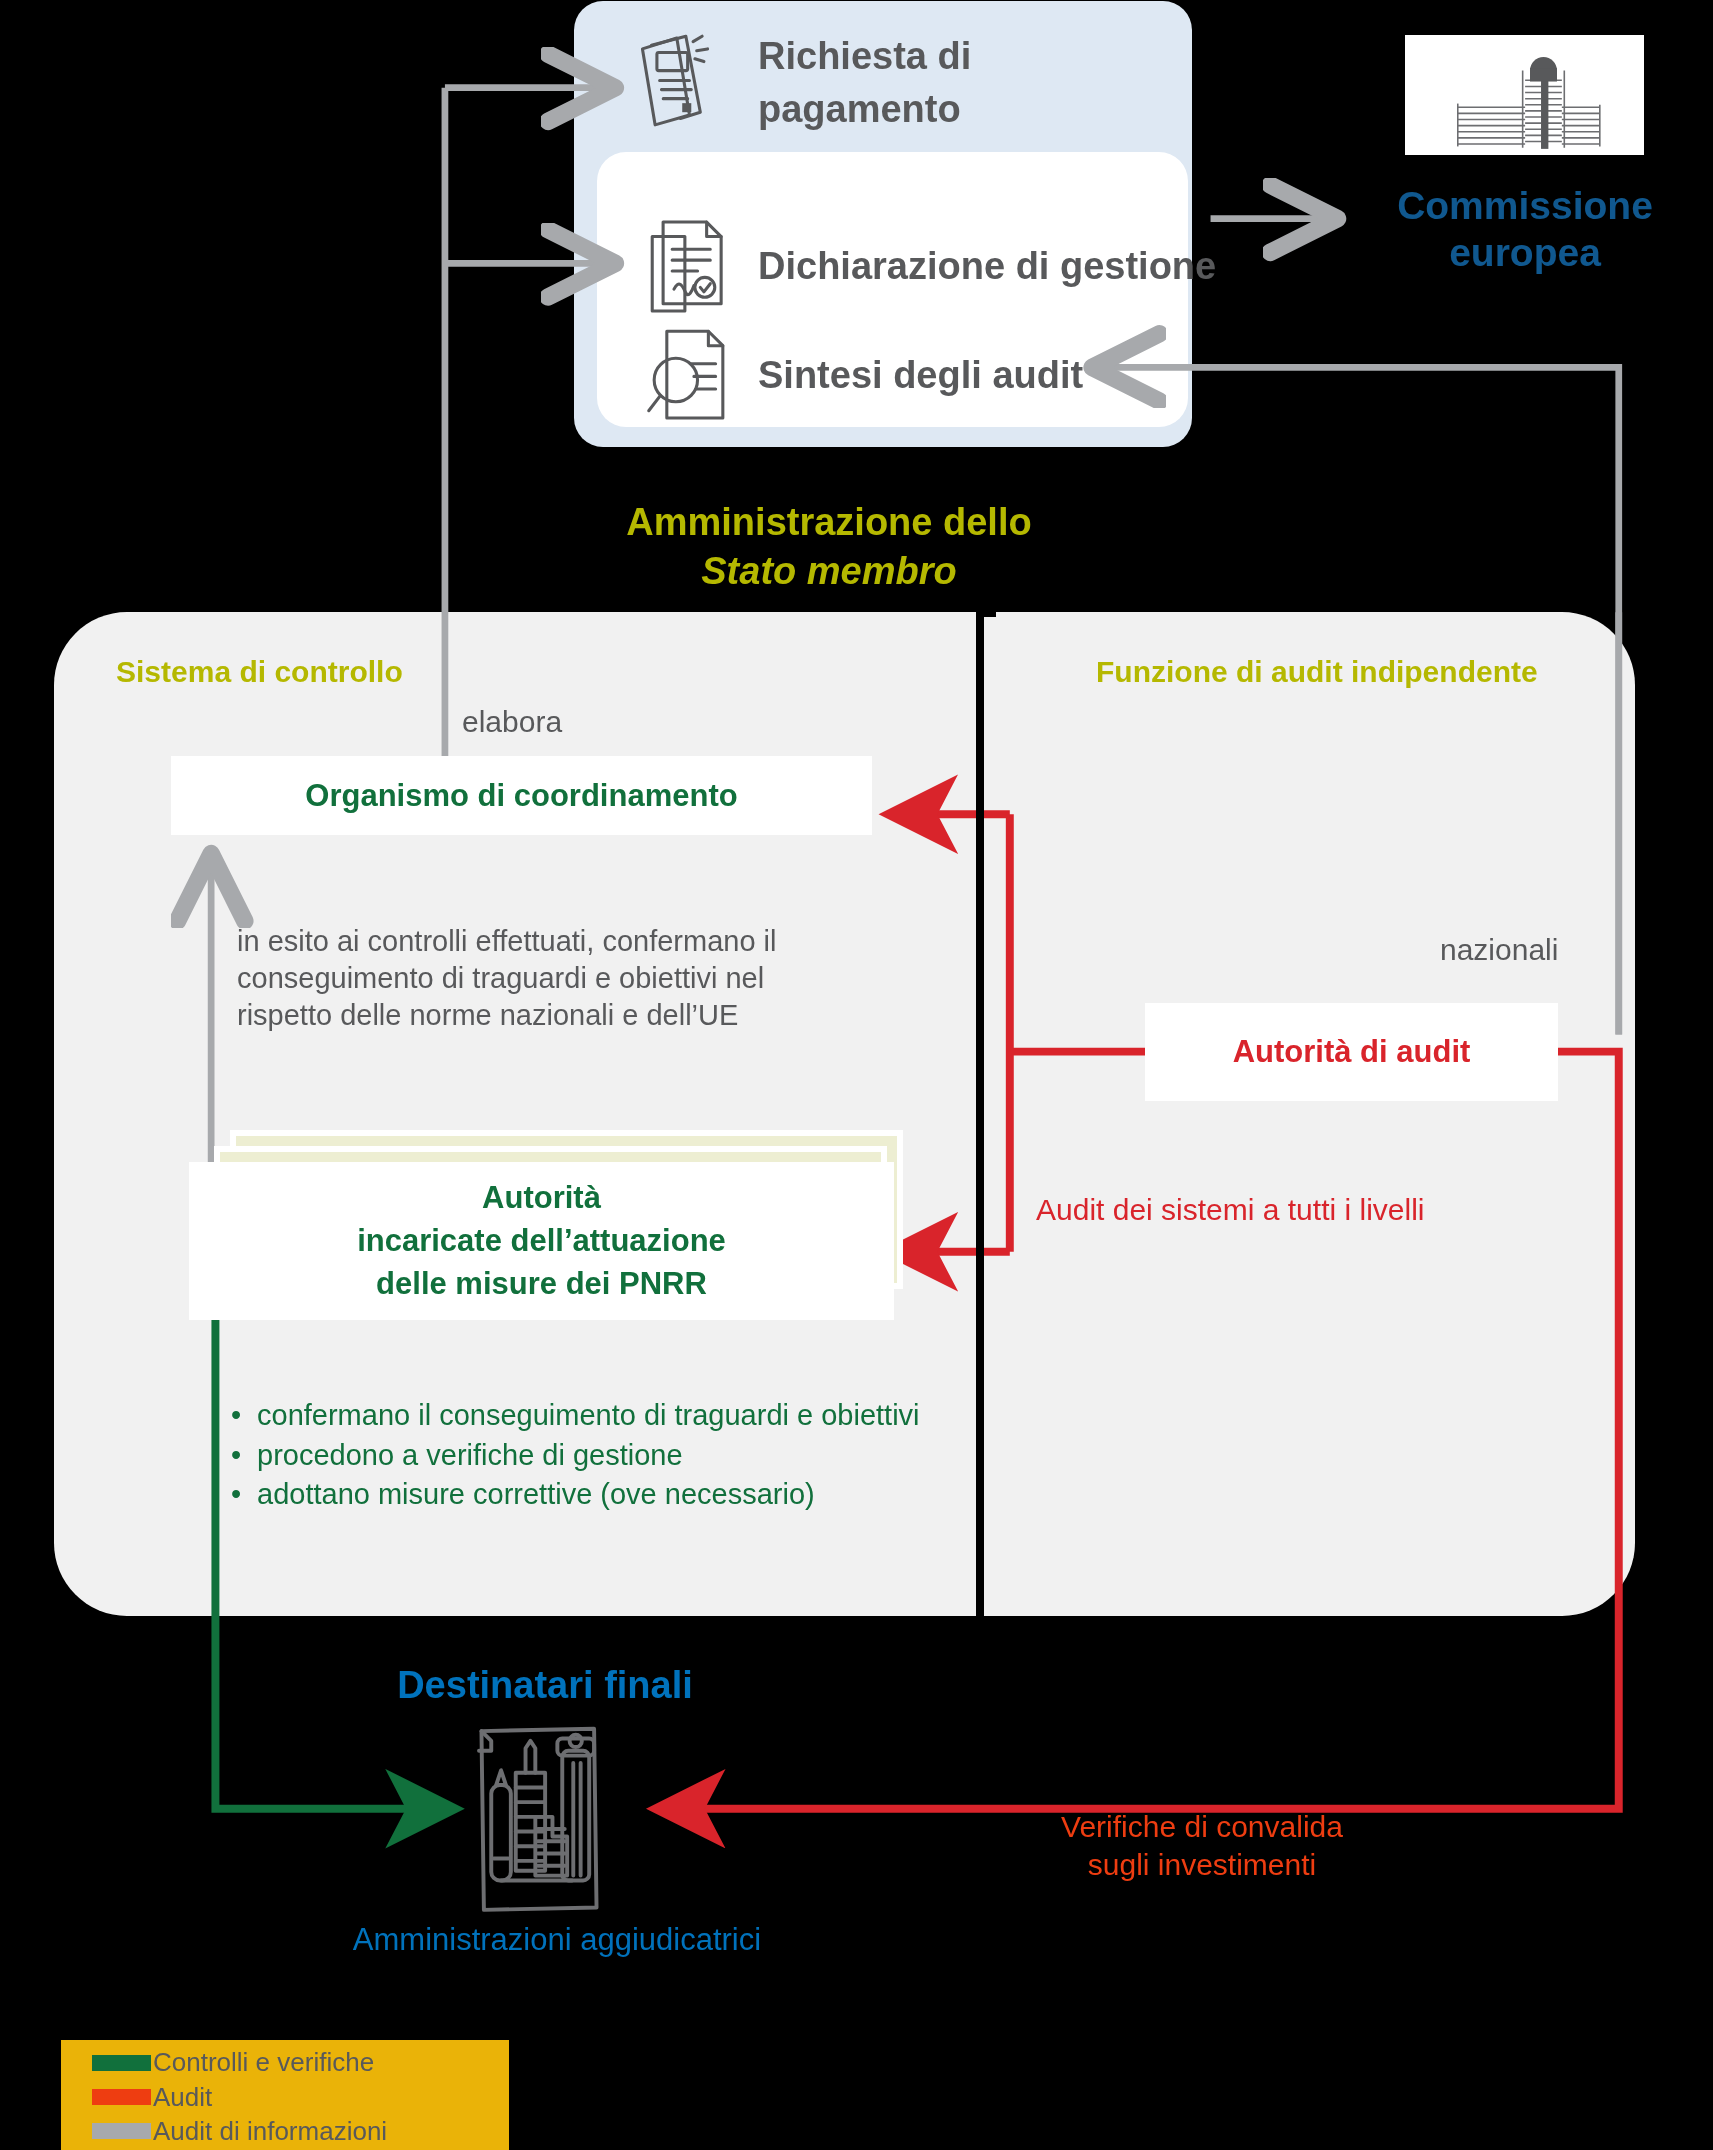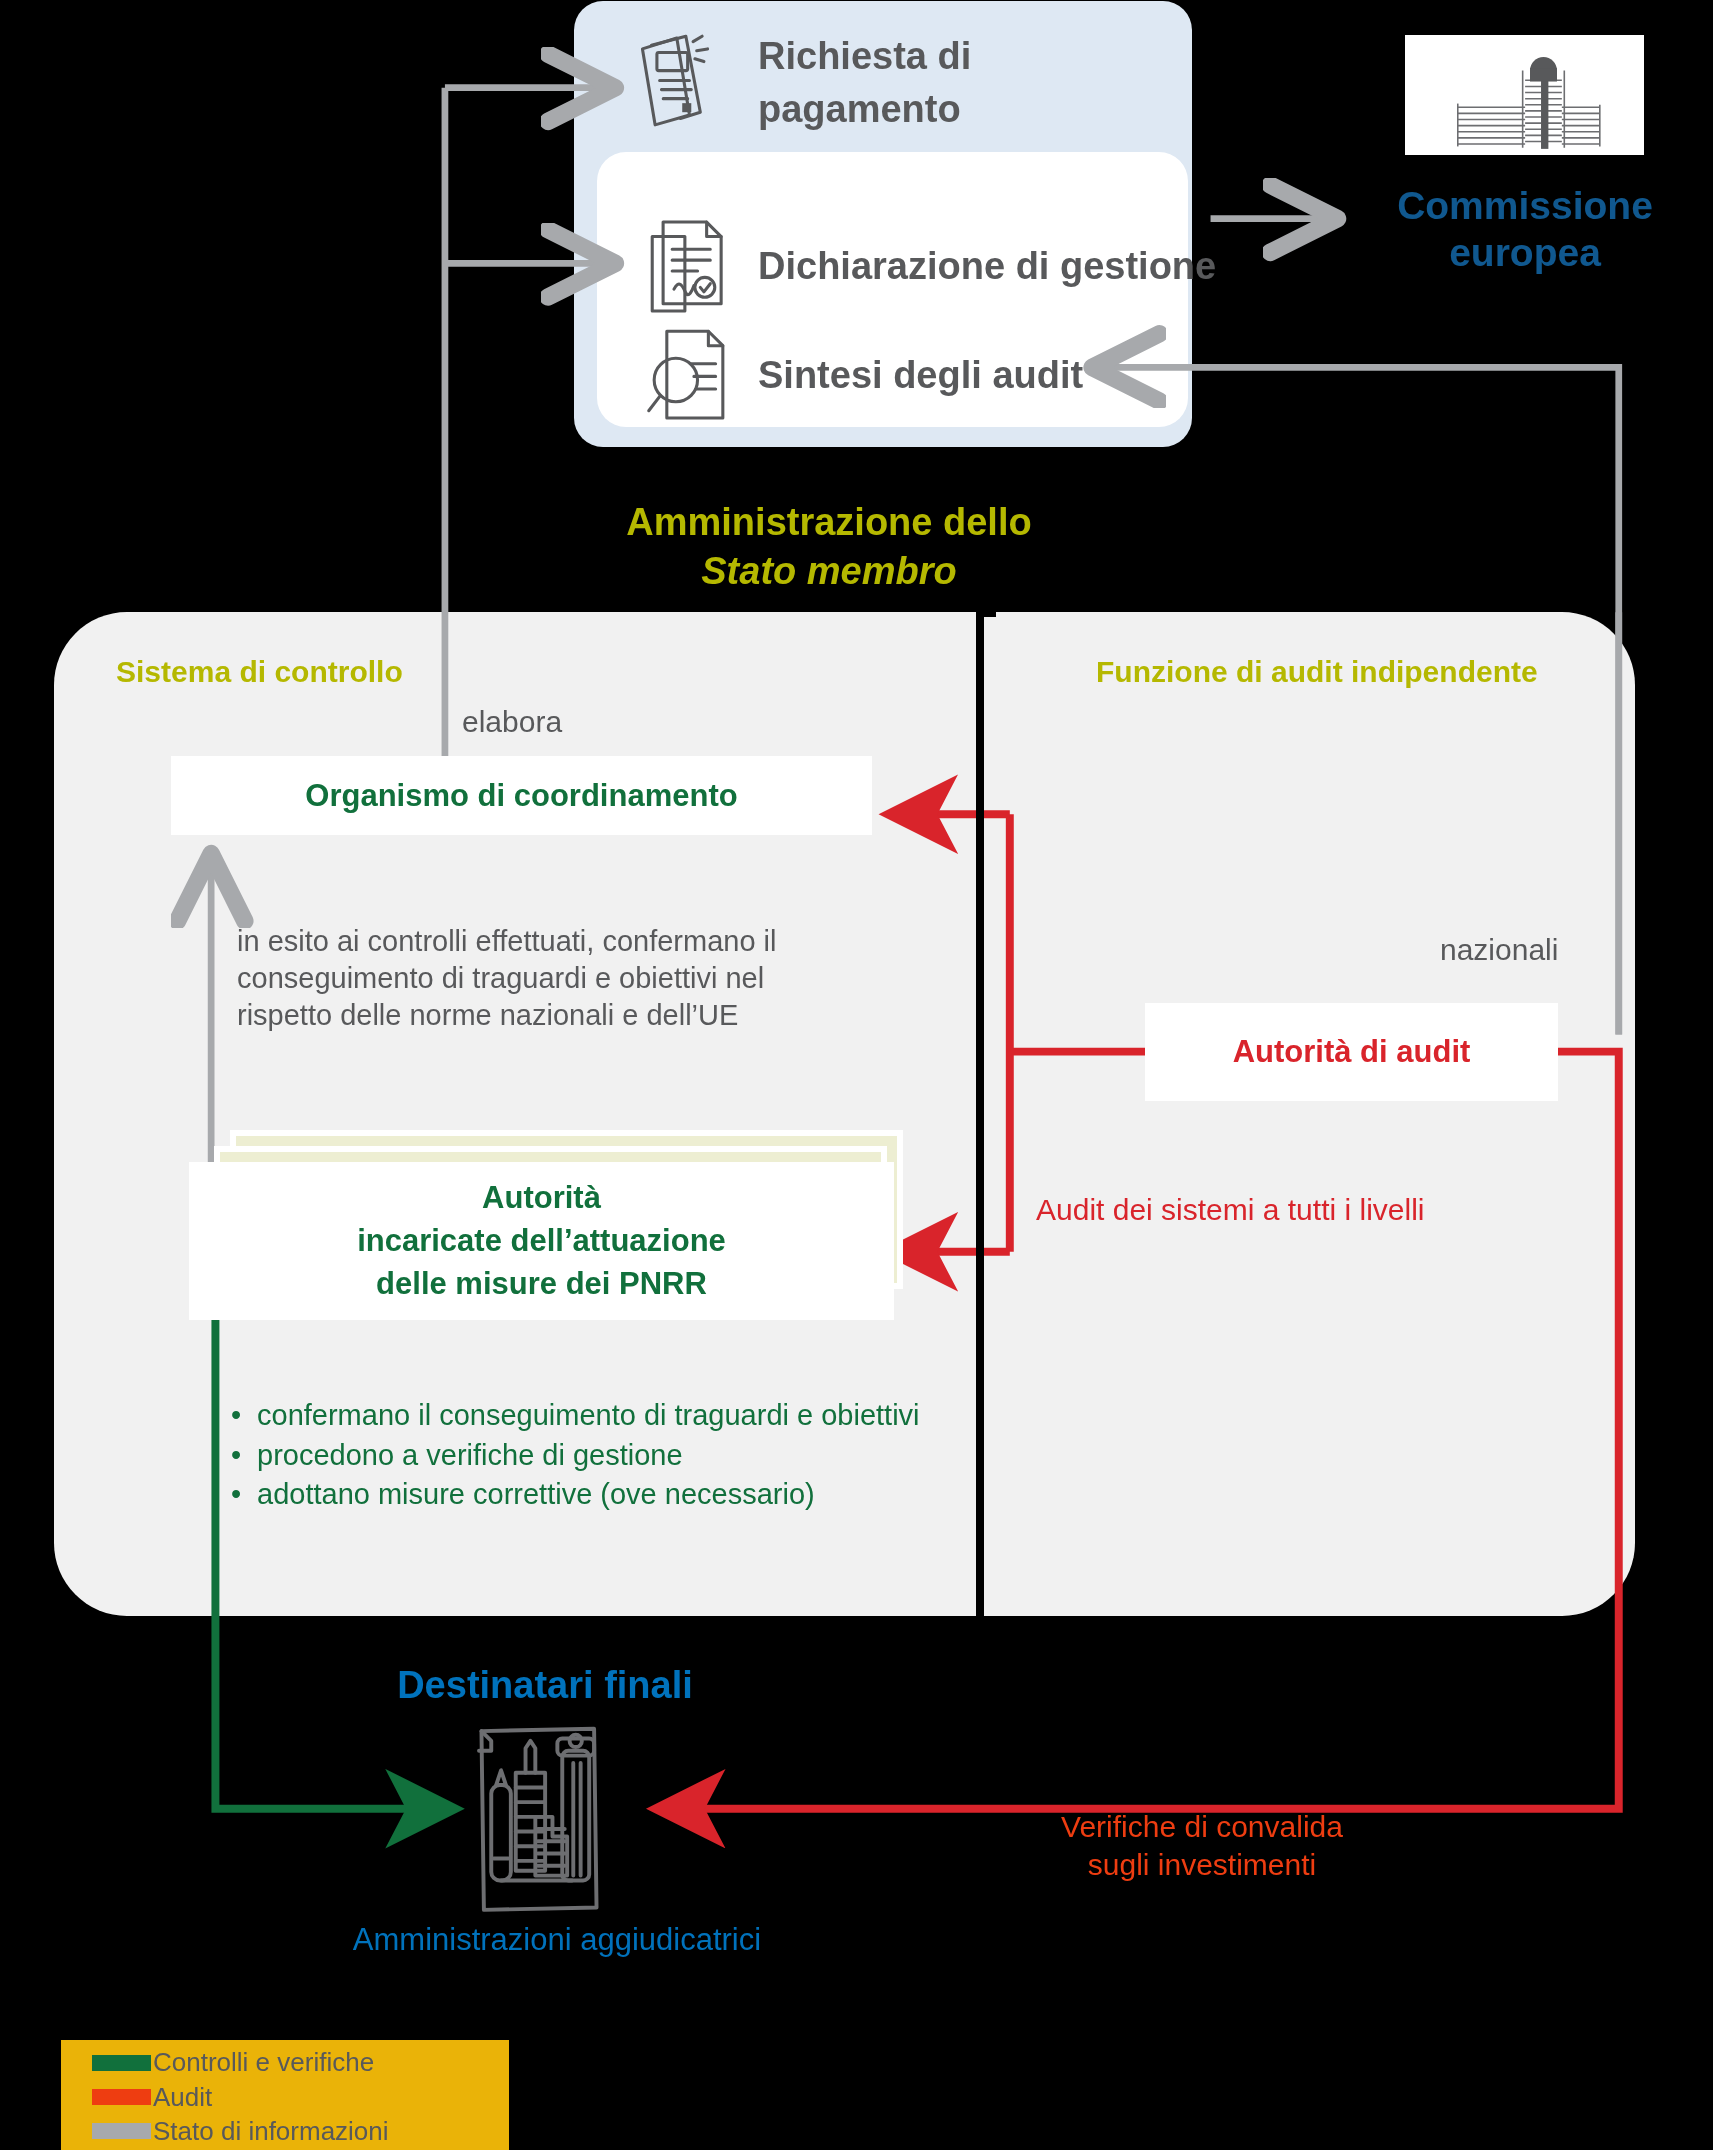--- a/index.html
+++ b/index.html
@@ -276,17 +276,17 @@
   <div class="t blue ctr" style="left:300px;top:1923px;width:514px;font-size:31px;"><span>Amministrazioni aggiudicatrici</span></div>
 
   <div class="abs" id="legend">
     <div class="swatch" style="left:31px;top:14.7px;background:#11703C;"></div>
     <div class="lgtext" style="top:7.3px;">Controlli e verifiche</div>
 
     <div class="swatch" style="left:31px;top:49px;background:#EE3D11;"></div>
     <div class="lgtext" style="top:42px;">Audit</div>
 
     <div class="swatch" style="left:31px;top:83px;background:#A7A9AC;"></div>
-    <div class="lgtext" style="top:76px;">Stato di informazioni</div>
+    <div class="lgtext" style="top:76px;">Audit di informazioni</div>
   </div>
 
 </div>
 
 
 </body></html>

